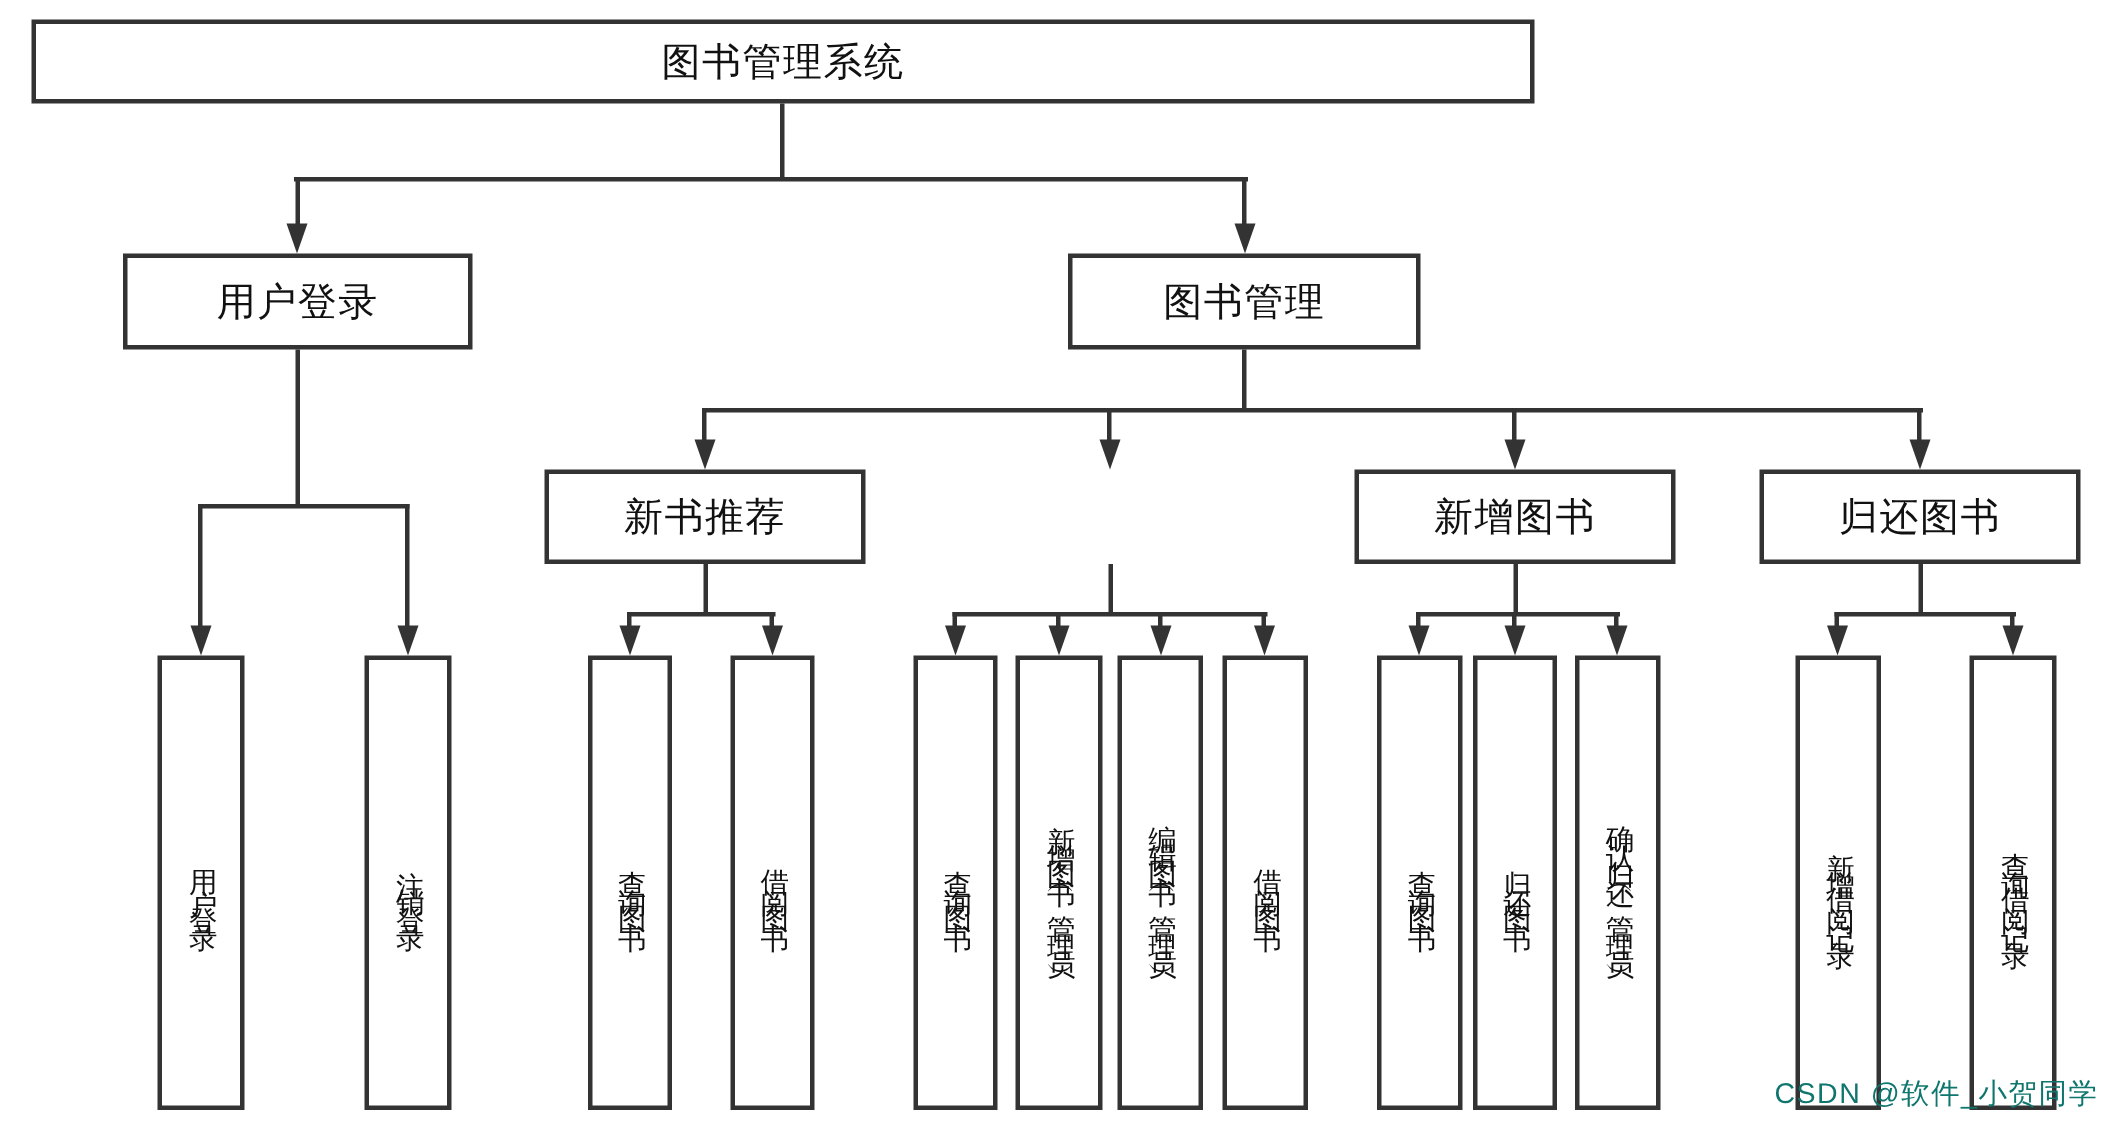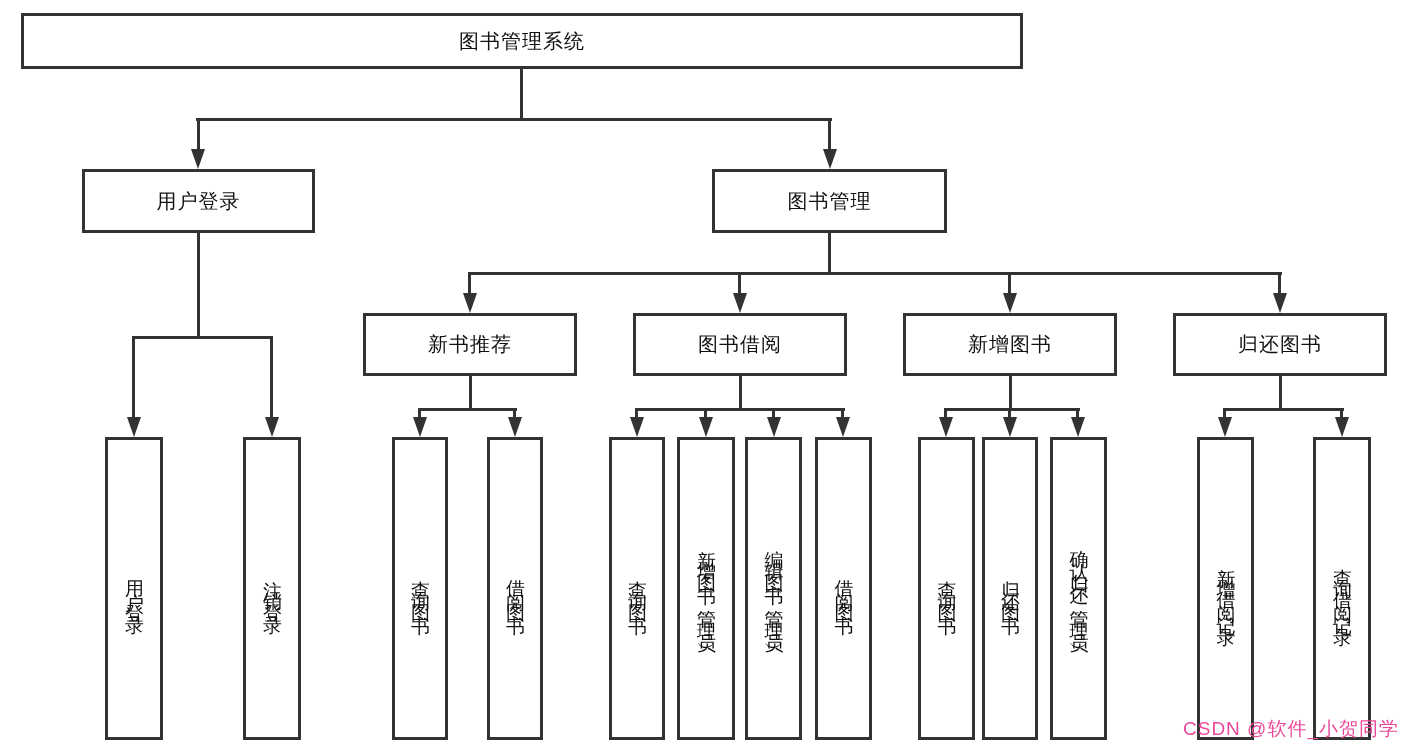--- a/index.html
+++ b/index.html
@@ -13,21 +13,21 @@
   }
   .box {
     position: absolute;
     box-sizing: border-box;
     border: 3px solid #333333;
     background: #ffffff;
     display: flex;
     align-items: center;
     justify-content: center;
     color: #111111;
-    font-size: 20px;
+    font-size: 26px;
     letter-spacing: 1px;
     text-align: center;
   }
   .vbox {
     writing-mode: vertical-rl;
     text-orientation: mixed;
     font-size: 19px;
     letter-spacing: 12px;
     line-height: 1.1;
   }
@@ -39,39 +39,38 @@
     border-left: 7px solid transparent;
     border-right: 7px solid transparent;
     border-top: 20px solid #333333;
     transform: translateX(-50%);
   }
   .watermark {
     position: absolute;
     left: 1183px;
     top: 716px;
     font-size: 19px;
-    color: #ec4899;
+    color: #0f766e;
     letter-spacing: 1px;
     white-space: nowrap;
   }
 </style>
 </head>
 <body>
 
 <div id="stage">
 
   <div class="box" style="left:21px; top:13px; width:1002px; height:56px;">图书管理系统</div>
 
   <div class="box" style="left:82px; top:169px; width:233px; height:64px;">用户登录</div>
 
   <div class="box" style="left:712px; top:169px; width:235px; height:64px;">图书管理</div>
 
   <div class="box" style="left:363px; top:313px; width:214px; height:63px;">新书推荐</div>
 
-  <div class="box" style="left:633px; top:313px; width:214px; height:63px;">图书借阅</div>
 
   <div class="box" style="left:903px; top:313px; width:214px; height:63px;">新增图书</div>
 
   <div class="box" style="left:1173px; top:313px; width:214px; height:63px;">归还图书</div>
 
   <div class="box vbox" style="left:105px; top:437px; width:58px; height:303px;">用户登录</div>
 
   <div class="box vbox" style="left:243px; top:437px; width:58px; height:303px;">注销登录</div>
 
   <div class="box vbox" style="left:392px; top:437px; width:56px; height:303px;">查询图书</div>

